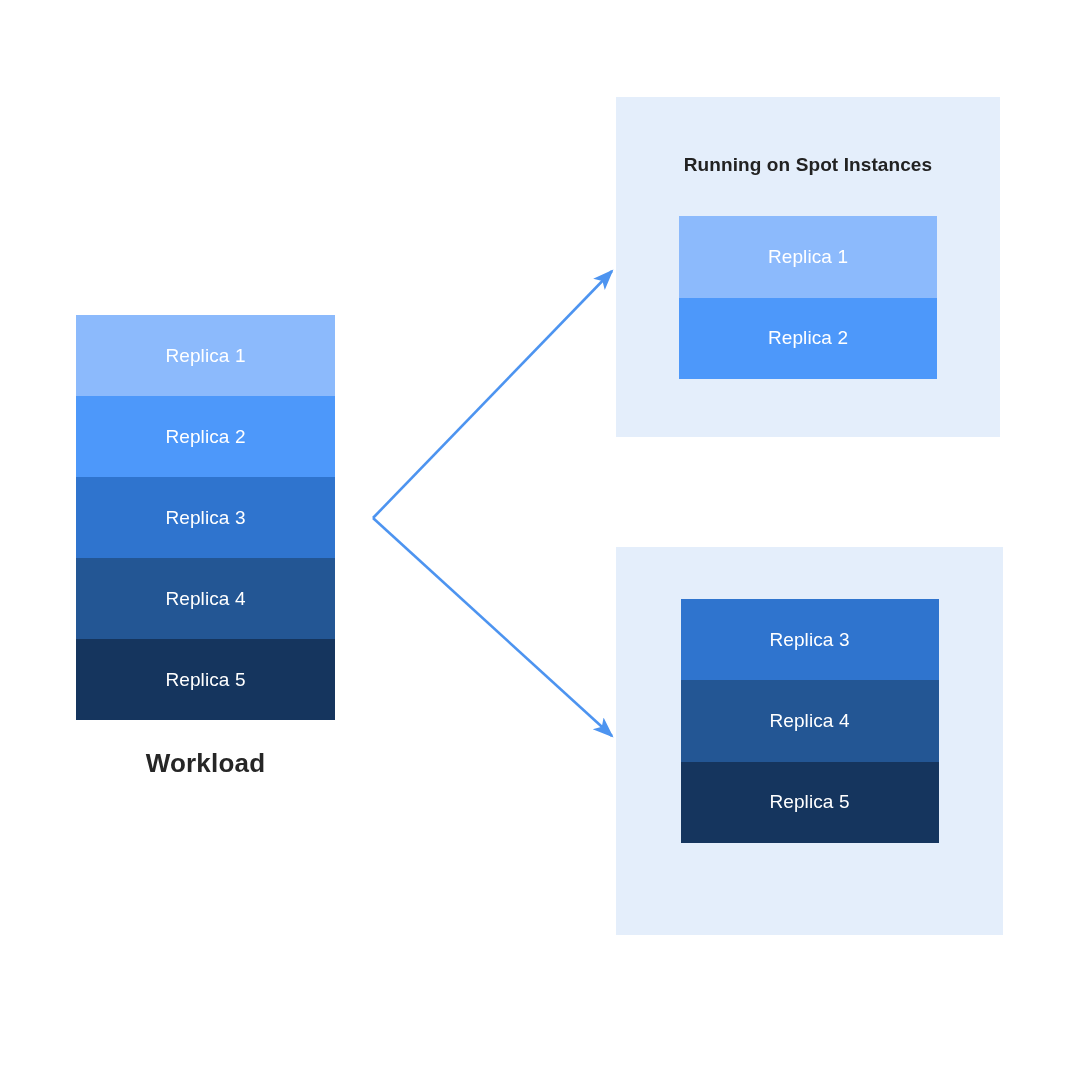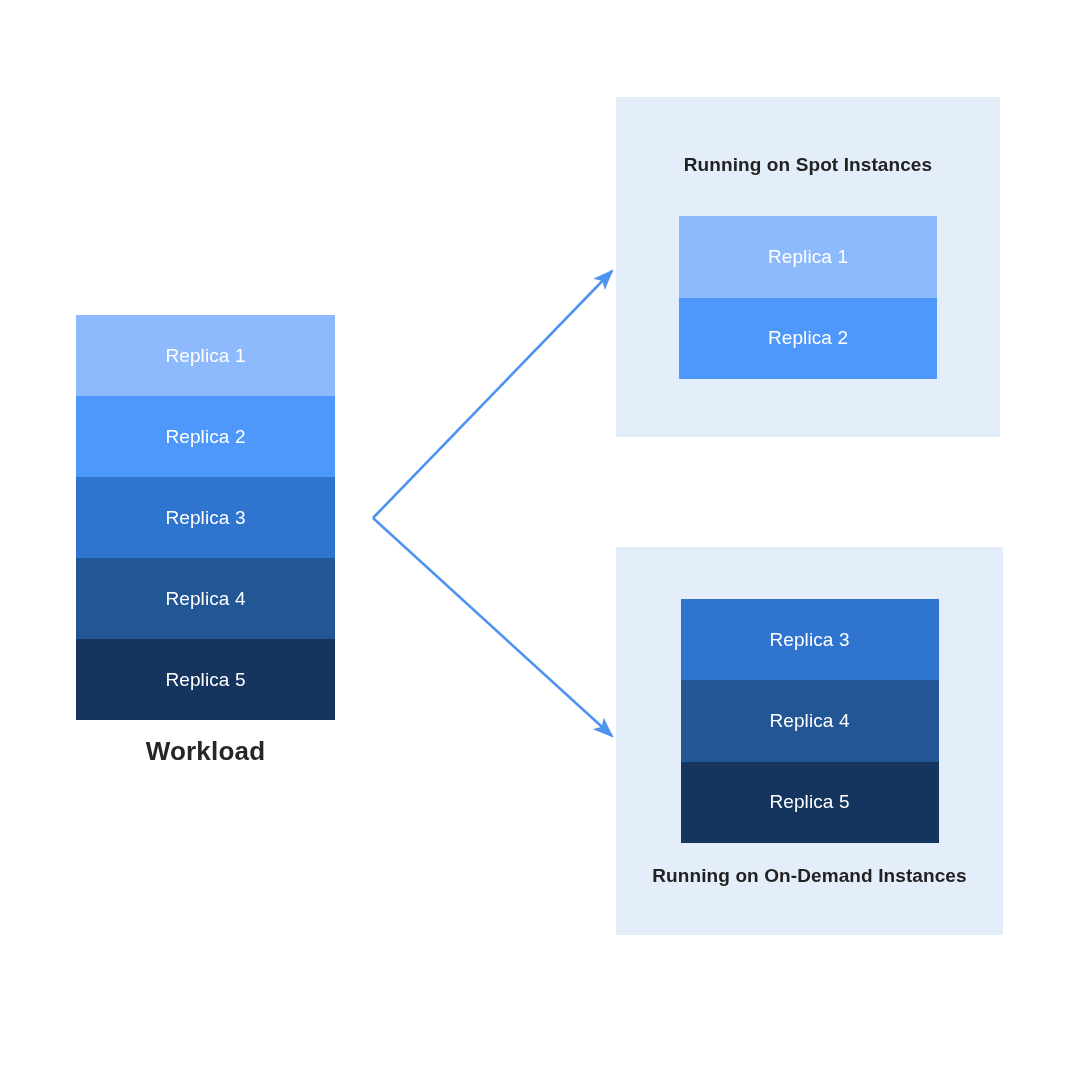--- a/index.html
+++ b/index.html
@@ -49,21 +49,21 @@
     display: flex;
     align-items: center;
     justify-content: center;
     color: #ffffff;
     font-size: 19px;
     font-weight: 400;
     letter-spacing: 0.1px;
     box-sizing: border-box;
   }
   .workload-caption {
-    margin-top: 16px;
+    margin-top: 28px;
     text-align: center;
     font-size: 26px;
     font-weight: 700;
     color: #262626;
     letter-spacing: 0.2px;
   }
 
   
   .panel {
     position: absolute;
@@ -165,16 +165,15 @@
       <div class="replica" style="background:#2f74ce;">
         <span>Replica 3</span>
       </div>
       <div class="replica" style="background:#235694;">
         <span>Replica 4</span>
       </div>
       <div class="replica" style="background:#15355e;">
         <span>Replica 5</span>
       </div>
     </div>
-    <div class="panel-title" style="margin-top:22px;">Running on On-Demand Instances</div>
   </div>
 
 </div>
 
 </body></html>

